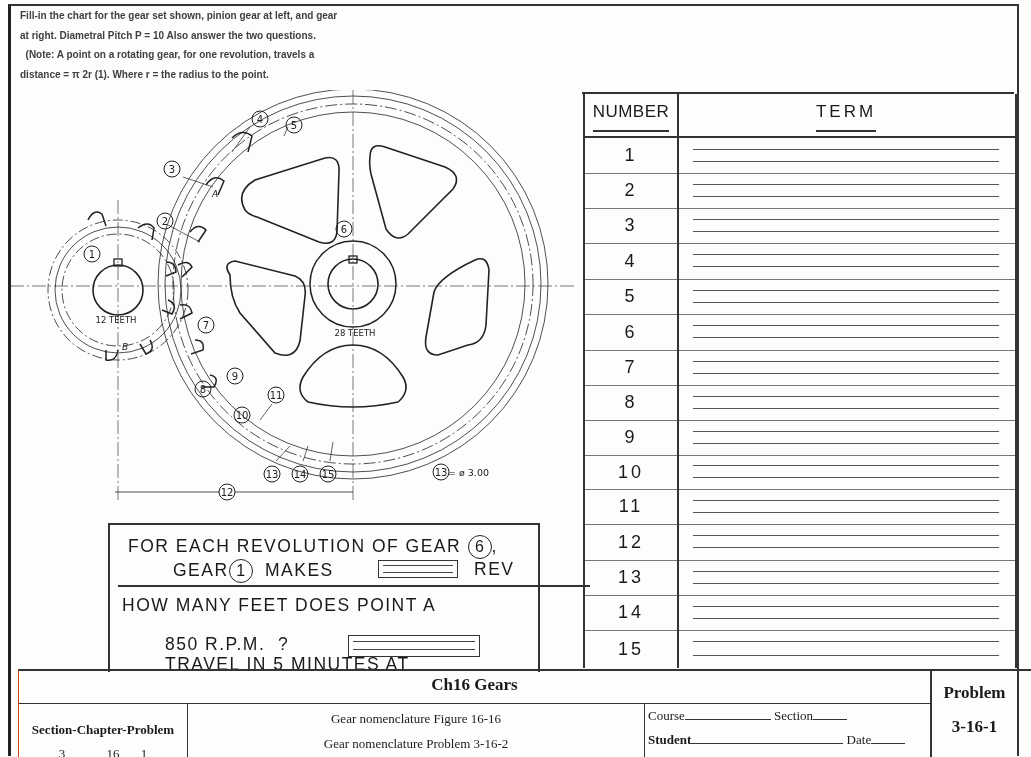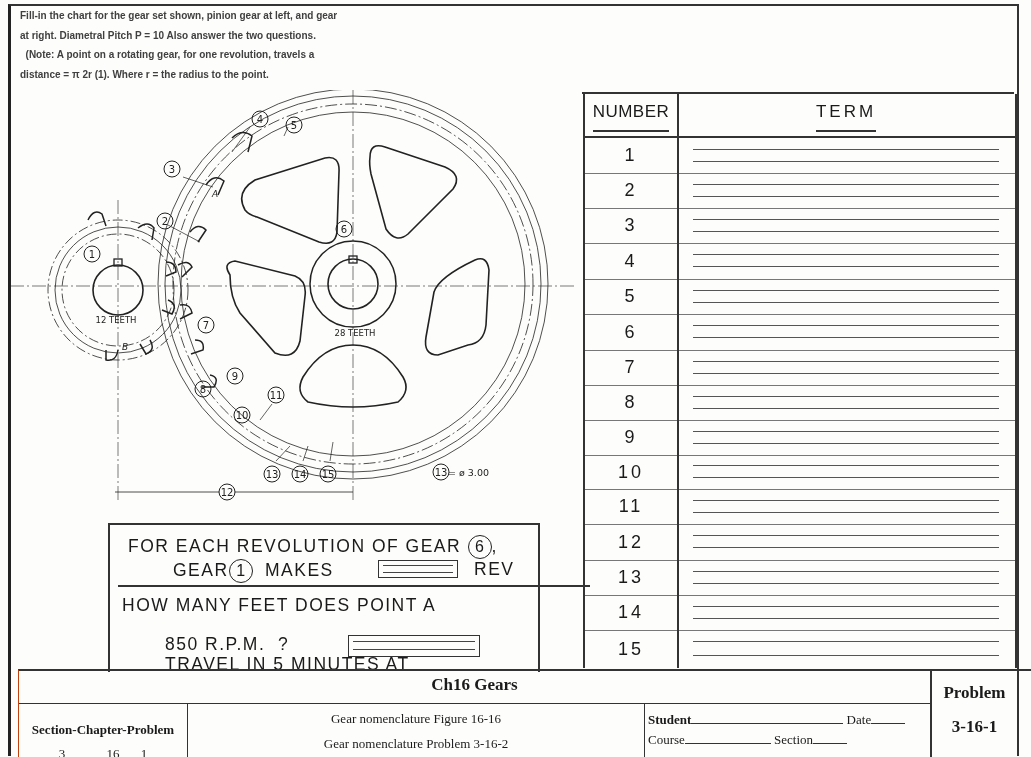--- a/index.html
+++ b/index.html
@@ -294,26 +294,26 @@
       <span style="margin-right:38px">3</span>
       <span style="margin-right:18px">16</span>
       <span>1</span>
     </div>
   </div>
   <div class="tb-cell" style="left:169px;width:456px;border-right:1px solid #333;text-align:center;">
     <div style="margin-top:7px;">Gear nomenclature Figure 16-16</div>
     <div style="margin-top:9px;">Gear nomenclature Problem 3-16-2</div>
   </div>
   <div class="tb-cell" style="left:627px;width:284px;">
+    <div style="margin-top:4px;margin-left:2px;">
+      <span>Course</span><span style="display:inline-block;width:86px;border-bottom:1px solid #333;"></span>
+      <span>Section</span><span style="display:inline-block;width:34px;border-bottom:1px solid #333;"></span>
+    </div>
     <div style="margin-top:8px;margin-left:2px;">
       <span style="font-weight:bold">Student</span><span style="display:inline-block;width:152px;border-bottom:1px solid #333;"></span>
       <span>Date</span><span style="display:inline-block;width:34px;border-bottom:1px solid #333;"></span>
     </div>
-    <div style="margin-top:4px;margin-left:2px;">
-      <span>Course</span><span style="display:inline-block;width:86px;border-bottom:1px solid #333;"></span>
-      <span>Section</span><span style="display:inline-block;width:34px;border-bottom:1px solid #333;"></span>
-    </div>
   </div>
   <div class="tb-prob">
     <div style="font-size:17px;margin-top:12px;">Problem</div>
     <div style="font-size:17px;margin-top:14px;">3-16-1</div>
   </div>
 </div>
 
 </body></html>

